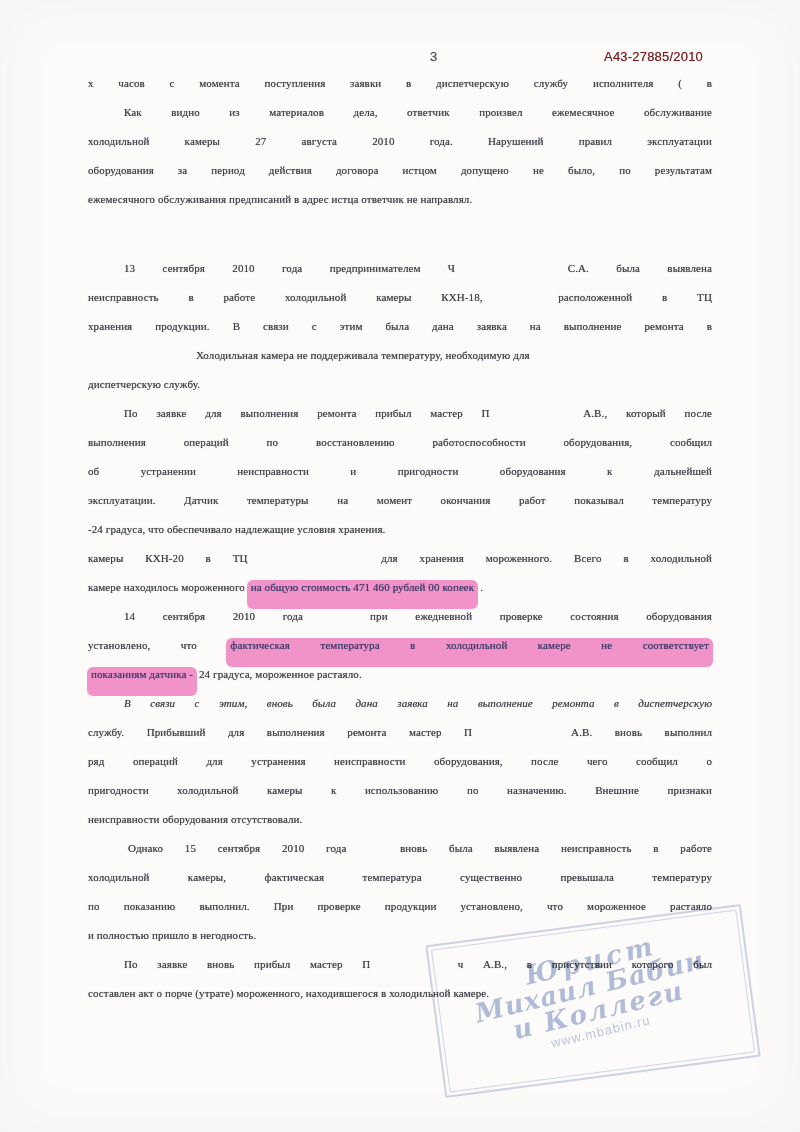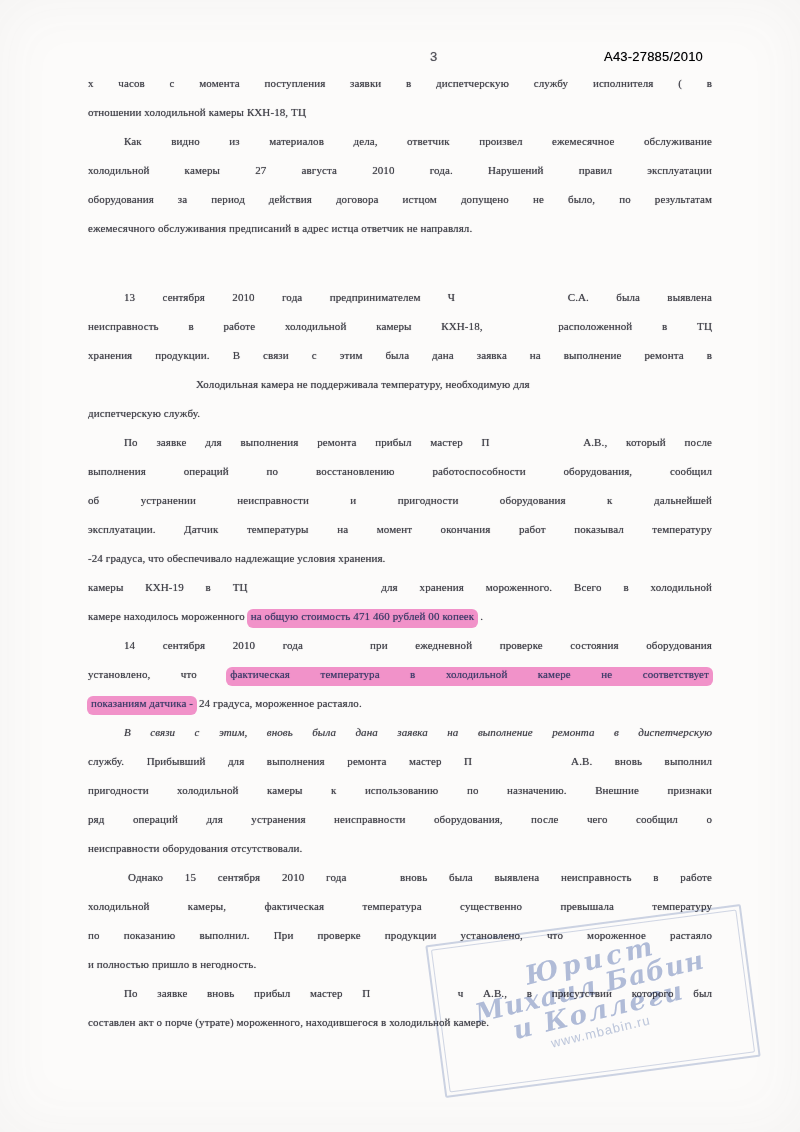--- a/index.html
+++ b/index.html
@@ -19,21 +19,21 @@
   
   .page-number {
     position:absolute; left:430px; top:49px;
     font-family:"Liberation Sans","DejaVu Sans",sans-serif;
     font-size:13px; color:#55555c;
     text-shadow:0 0 0.7px rgba(85,85,92,0.8);
   }
   .case-number {
     position:absolute; right:97px; top:49px;
     font-family:"Liberation Sans","DejaVu Sans",sans-serif;
-    font-size:13px; color:#000000; letter-spacing:0.2px;
+    font-size:13px; color:#7f1d1d; letter-spacing:0.2px;
     text-shadow:0 0 0.7px rgba(85,85,92,0.8);
   }
   
   .doc-body {
     position:absolute; left:88px; top:69px; width:624px;
     font-size:11px; color:var(--ink,#43434a);
     text-shadow:0 0 0.8px rgba(62,62,72,0.75);
     letter-spacing:0.1px;
   }
   .line {
@@ -42,21 +42,21 @@
   }
   .line.just {
     white-space:normal;
     text-align:justify;
     text-align-last:justify;
   }
   .gap { display:inline-block; height:1px; }
   .hl {
     background:var(--hl,#f192c9);
     color:#3c3c68;
-    padding:1px 4px 6px 4px;
+    padding:1px 4px 16px 4px;
     margin:0 -1px;
     border-radius:6px;
     text-shadow:0 0 0.8px rgba(50,50,100,0.7);
   }
   
   .stamp {
     position:absolute; left:434px; top:924px;
     width:314px; height:150px;
     transform:rotate(-7.5deg);
     border:2px solid rgba(150,166,202,0.55);
@@ -91,44 +91,43 @@
 <body style="--hl: #f192c9; --ink: #43434a;">
 
 <div class="page">
 
   <span class="page-number">3</span>
 
   <span class="case-number">А43-27885/2010</span>
 
   <div class="doc-body">
       <div class="line just"><span>х часов с момента поступления заявки в диспетчерскую службу исполнителя ( в</span> </div>
-      <div class="line"><span>отношении холодильной камеры КХН-18, ТЦ</span> </div>
       <div class="line just" style="padding-left: 36px;"><span>Как видно из материалов дела, ответчик произвел ежемесячное обслуживание</span> </div>
       <div class="line just"><span>холодильной камеры 27 августа 2010 года. Нарушений правил эксплуатации</span> </div>
       <div class="line just"><span>оборудования за период действия договора истцом допущено не было, по результатам</span> </div>
       <div class="line"><span>ежемесячного обслуживания предписаний в адрес истца ответчик не направлял.</span> </div>
       <div class="line just" style="padding-left: 36px; margin-top: 40px;"><span>13 сентября 2010 года предпринимателем Ч</span> <span class="gap" style="width: 58px;"></span> <span>С.А. была выявлена</span> </div>
       <div class="line just"><span>неисправность в работе холодильной камеры КХН-18,</span> <span class="gap" style="width: 16px;"></span> <span>расположенной в ТЦ</span> </div>
       <div class="line just"><span>хранения продукции. В связи с этим была дана заявка на выполнение ремонта в</span> </div>
       <div class="line" style="padding-left: 108px;"><span>Холодильная камера не поддерживала температуру, необходимую для</span> </div>
       <div class="line"><span>диспетчерскую службу.</span> </div>
       <div class="line just" style="padding-left: 36px;"><span>По заявке для выполнения ремонта прибыл мастер П</span> <span class="gap" style="width: 56px;"></span> <span>А.В., который после</span> </div>
       <div class="line just"><span>выполнения операций по восстановлению работоспособности оборудования, сообщил</span> </div>
       <div class="line just"><span>об устранении неисправности и пригодности оборудования к дальнейшей</span> </div>
       <div class="line just"><span>эксплуатации. Датчик температуры на момент окончания работ показывал температуру</span> </div>
       <div class="line"><span>-24 градуса, что обеспечивало надлежащие условия хранения.</span> </div>
-      <div class="line just"><span>камеры КХН-19 в ТЦ</span> <span class="gap" style="width: 90px;"></span> <span>для хранения мороженного. Всего в холодильной</span> </div>
+      <div class="line just"><span>камеры КХН-20 в ТЦ</span> <span class="gap" style="width: 90px;"></span> <span>для хранения мороженного. Всего в холодильной</span> </div>
       <div class="line"><span>камере находилось мороженного </span> <span class="hl">на общую стоимость 471 460 рублей 00 копеек</span> <span>.</span> </div>
       <div class="line just" style="padding-left: 36px;"><span>14 сентября 2010 года</span> <span class="gap" style="width: 12px;"></span> <span>при ежедневной проверке состояния оборудования</span> </div>
       <div class="line just"><span>установлено, что </span> <span class="hl">фактическая температура в холодильной камере не соответствует</span> </div>
       <div class="line"><span class="hl">показаниям датчика -</span> <span>24 градуса, мороженное растаяло.</span> </div>
       <div class="line just" style="padding-left: 36px; font-style: italic;"><span>В связи с этим, вновь была дана заявка на выполнение ремонта в диспетчерскую</span> </div>
       <div class="line just"><span>службу. Прибывший для выполнения ремонта мастер П</span> <span class="gap" style="width: 54px;"></span> <span>А.В. вновь выполнил</span> </div>
+      <div class="line just"><span>ряд операций для устранения неисправности оборудования, после чего сообщил о</span> </div>
       <div class="line just"><span>пригодности холодильной камеры к использованию по назначению. Внешние признаки</span> </div>
-      <div class="line just"><span>ряд операций для устранения неисправности оборудования, после чего сообщил о</span> </div>
       <div class="line"><span>неисправности оборудования отсутствовали.</span> </div>
       <div class="line just" style="padding-left: 40px;"><span>Однако 15 сентября 2010 года</span> <span class="gap" style="width: 10px;"></span> <span>вновь была выявлена неисправность в работе</span> </div>
       <div class="line just"><span>холодильной камеры, фактическая температура существенно превышала температуру</span> </div>
       <div class="line just"><span>по показанию выполнил. При проверке продукции установлено, что мороженное растаяло</span> </div>
       <div class="line"><span>и полностью пришло в негодность.</span> </div>
       <div class="line just" style="padding-left: 36px;"><span>По заявке вновь прибыл мастер П</span> <span class="gap" style="width: 48px;"></span> <span>ч А.В., в присутствии которого был</span> </div>
       <div class="line"><span>составлен акт о порче (утрате) мороженного, находившегося в холодильной камере.</span> </div>
     </div>
 
   <div class="stamp">

